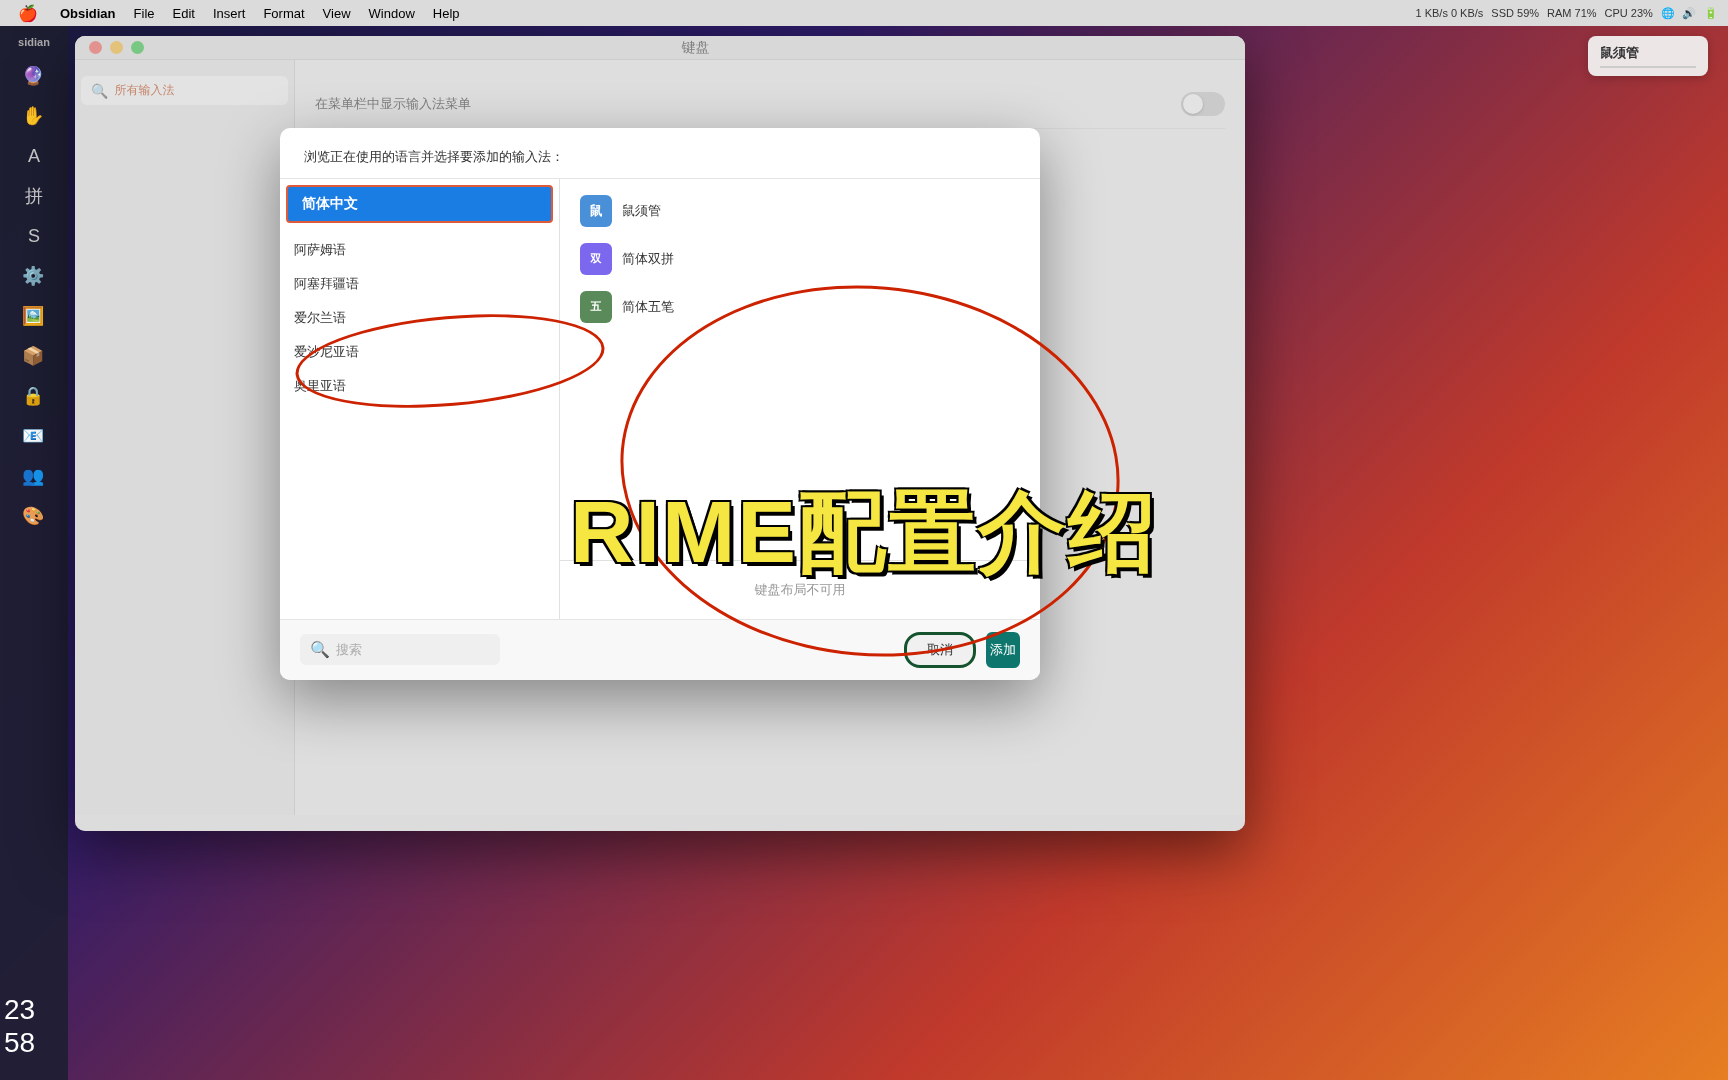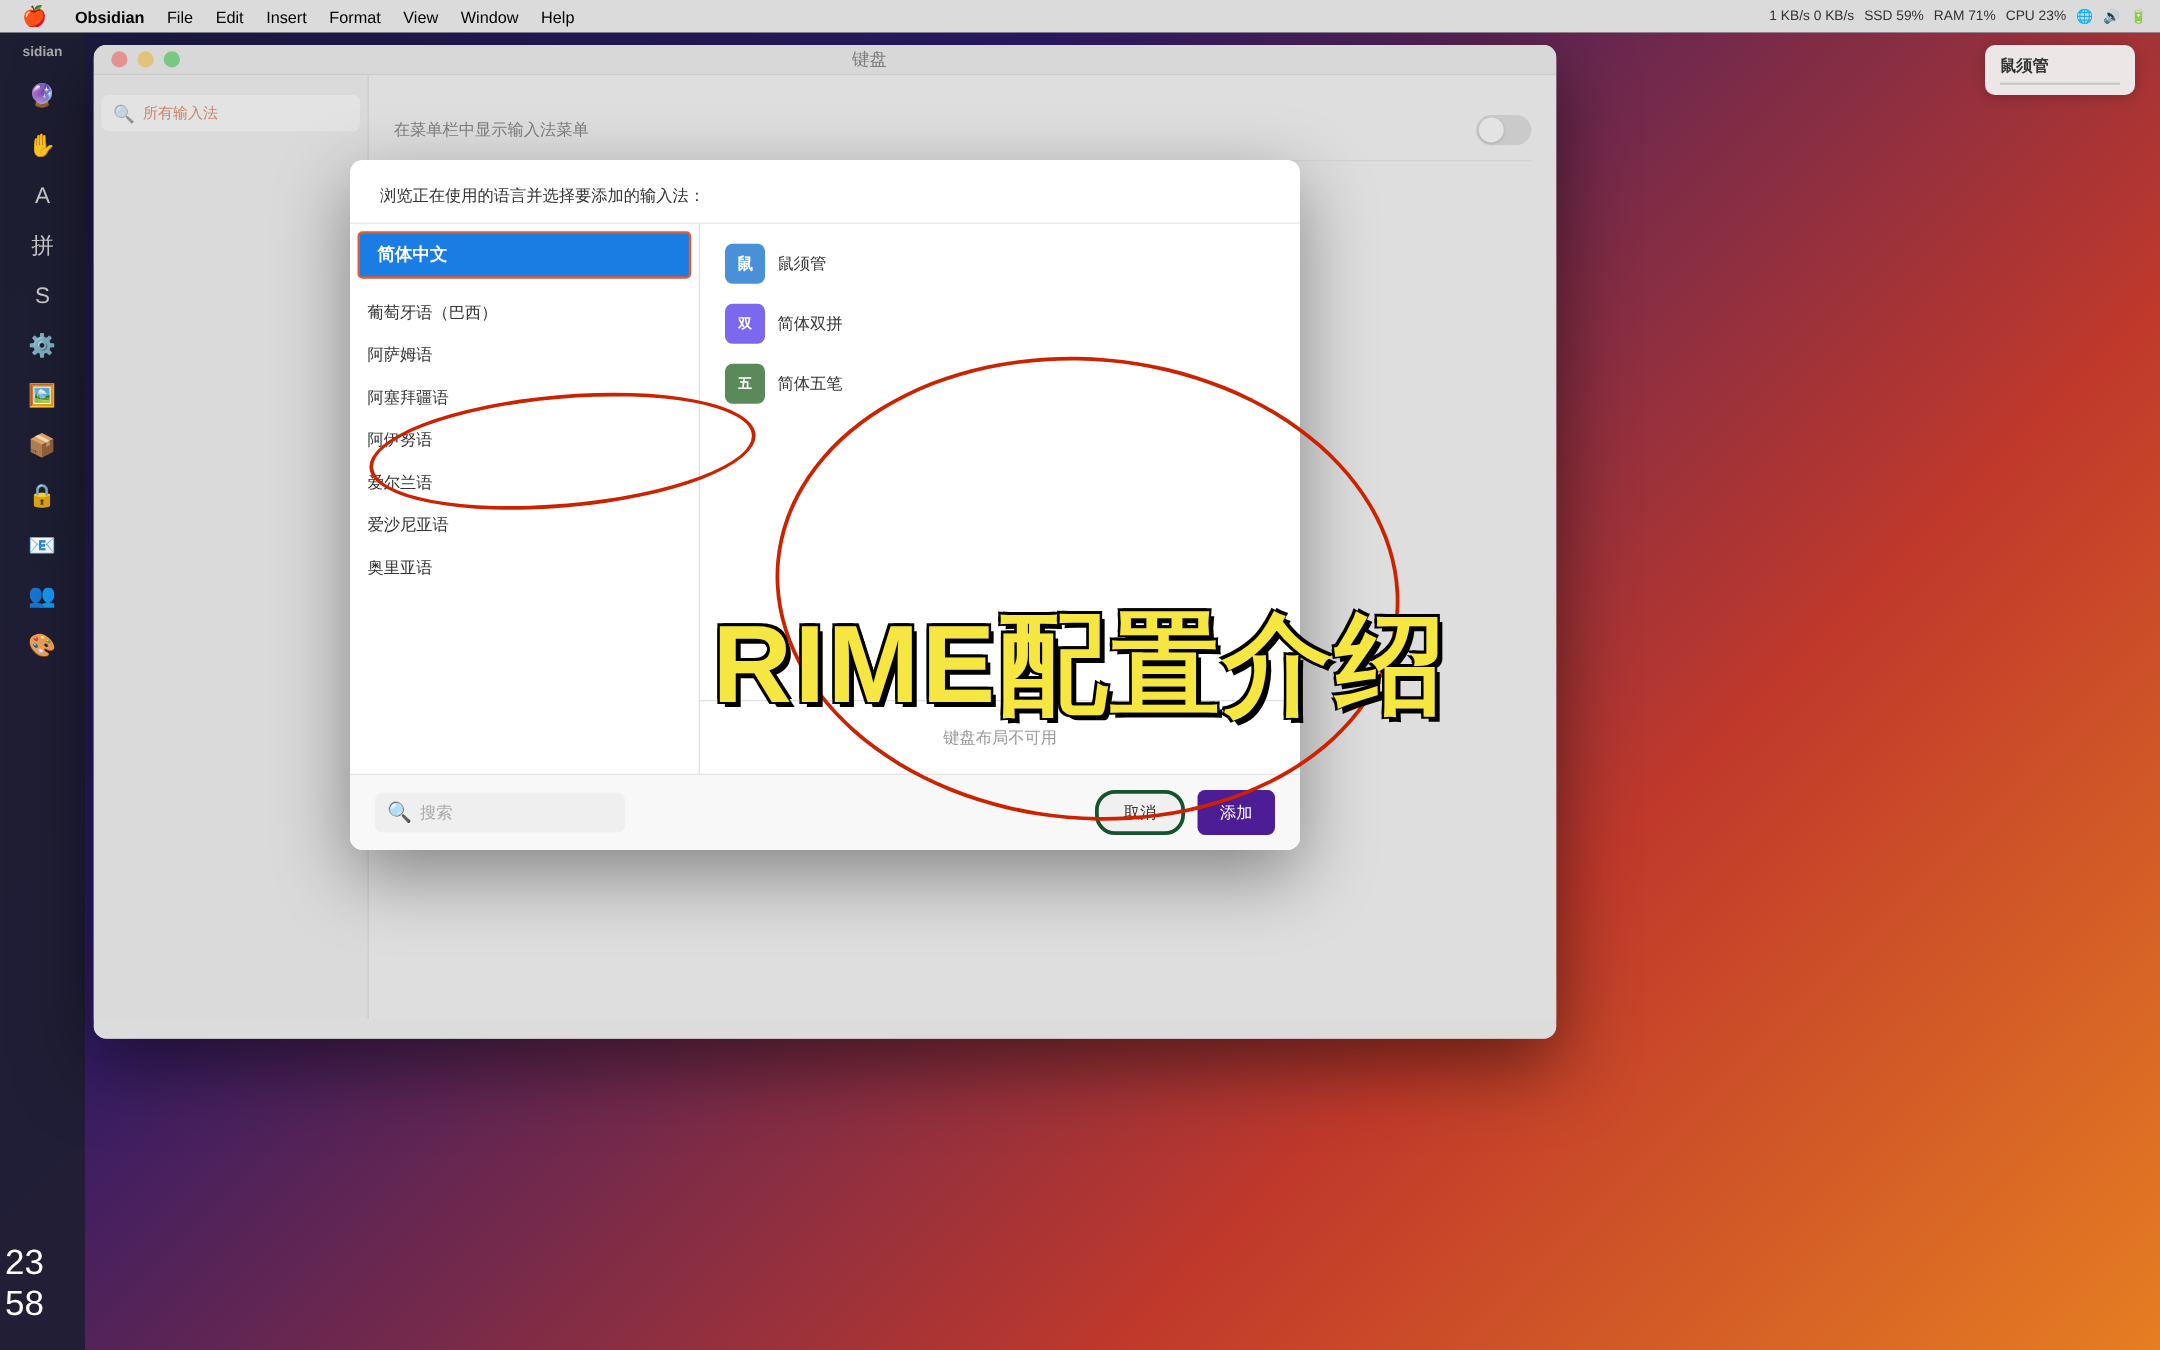--- a/index.html
+++ b/index.html
@@ -323,22 +323,22 @@
     .btn-cancel {
       padding: 6px 20px;
       background: #f0f0f0;
       border: 3px solid #14532d;
       border-radius: 16px;
       font-size: 13px;
       color: #333;
       cursor: pointer;
     }
     .btn-add {
-      padding: 6px 18px;
-      background: #4c1d95;
+      padding: 6px 4px;
+      background: #0f766e;
       border: none;
       border-radius: 6px;
       font-size: 13px;
       color: white;
       cursor: pointer;
       font-weight: 500;
     }
 
     
     .overlay-text {
@@ -512,24 +512,22 @@
           <span>浏览正在使用的语言并选择要添加的输入法：</span>
         </div>
 
         <div class="dialog-body">
 
           <div class="lang-list-panel">
             <div class="lang-list-selected">
               <span>简体中文</span>
             </div>
             <div class="lang-list">
-              <div class="lang-item">葡萄牙语（巴西）</div>
               <div class="lang-item">阿萨姆语</div>
               <div class="lang-item">阿塞拜疆语</div>
-              <div class="lang-item">阿伊努语</div>
               <div class="lang-item">爱尔兰语</div>
               <div class="lang-item">爱沙尼亚语</div>
               <div class="lang-item">奥里亚语</div>
             </div>
           </div>
 
           <div class="input-method-panel">
             <div class="im-list">
               <div class="im-item">
                 <div class="im-icon im-icon-rime">鼠</div>

